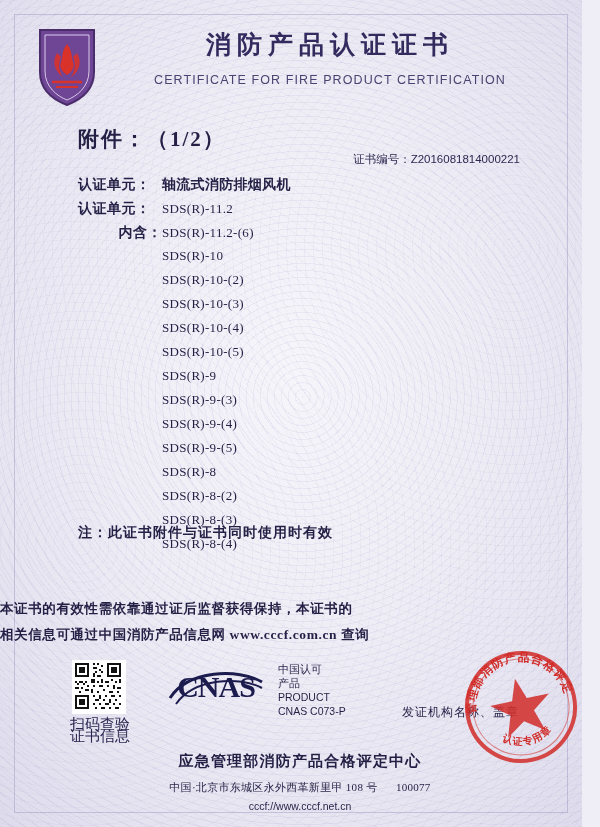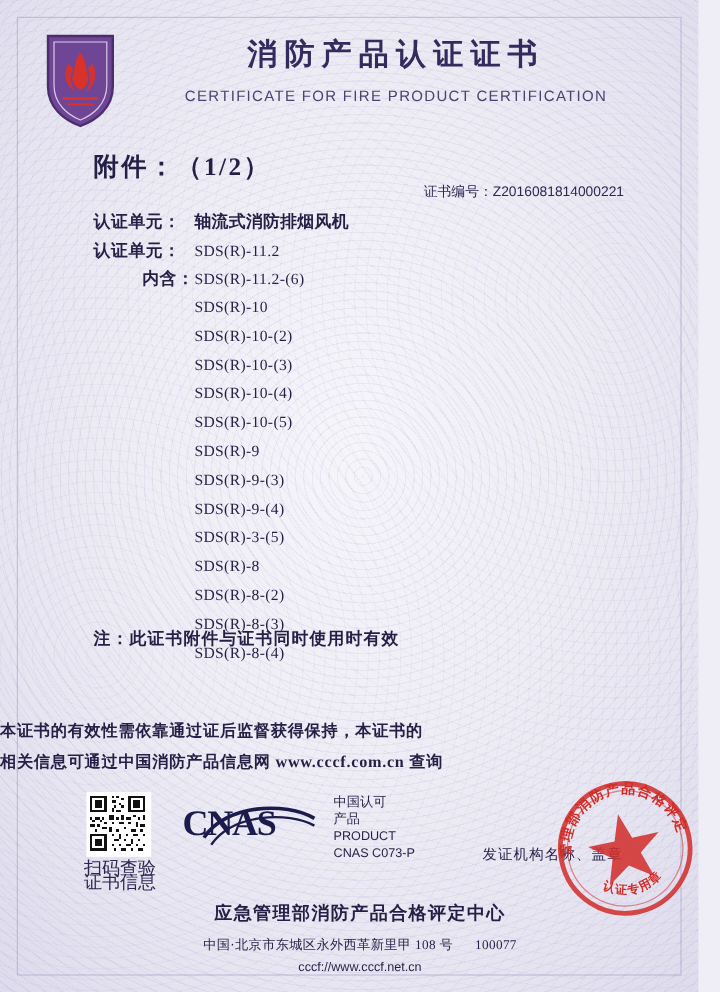--- a/index.html
+++ b/index.html
@@ -114,22 +114,22 @@
     background:#fff;
     padding:1px;
   }
   .qr svg{display:block;}
   .qr-cap{
     position:absolute;left:62px;top:718px;width:76px;text-align:center;
     font-size:15px;line-height:12px;color:#2b2650;
   }
 
   .cnas{
-    position:absolute;left:152px;top:670px;
-    width:96px;text-align:left;
+    position:absolute;left:168px;top:670px;
+    width:96px;text-align:center;
   }
   .cnas-logo{
     font-family:"Liberation Serif", serif;
     font-size:30px;font-weight:bold;letter-spacing:-1px;
     color:#1b1b4e;
     line-height:34px;
   }
   .cnas-swoosh{
     position:absolute;left:168px;top:664px;width:96px;height:46px;
   }
@@ -211,21 +211,21 @@
 
     <div class="sublist">
       <div class="item">SDS(R)-10</div>
       <div class="item">SDS(R)-10-(2)</div>
       <div class="item">SDS(R)-10-(3)</div>
       <div class="item">SDS(R)-10-(4)</div>
       <div class="item">SDS(R)-10-(5)</div>
       <div class="item">SDS(R)-9</div>
       <div class="item">SDS(R)-9-(3)</div>
       <div class="item">SDS(R)-9-(4)</div>
-      <div class="item">SDS(R)-3-(5)</div>
+      <div class="item">SDS(R)-9-(5)</div>
       <div class="item">SDS(R)-8</div>
       <div class="item">SDS(R)-8-(2)</div>
       <div class="item">SDS(R)-8-(3)</div>
       <div class="item">SDS(R)-8-(4)</div>
     </div>
   </div>
 
   <div class="note">注：此证书附件与证书同时使用时有效</div>
 
   <div class="statement">

